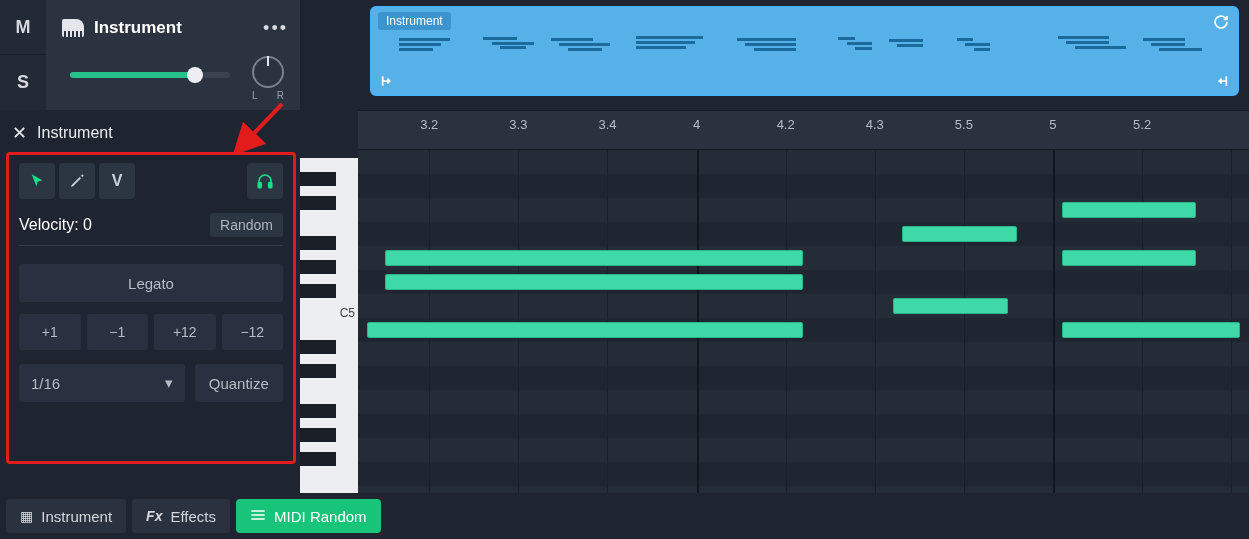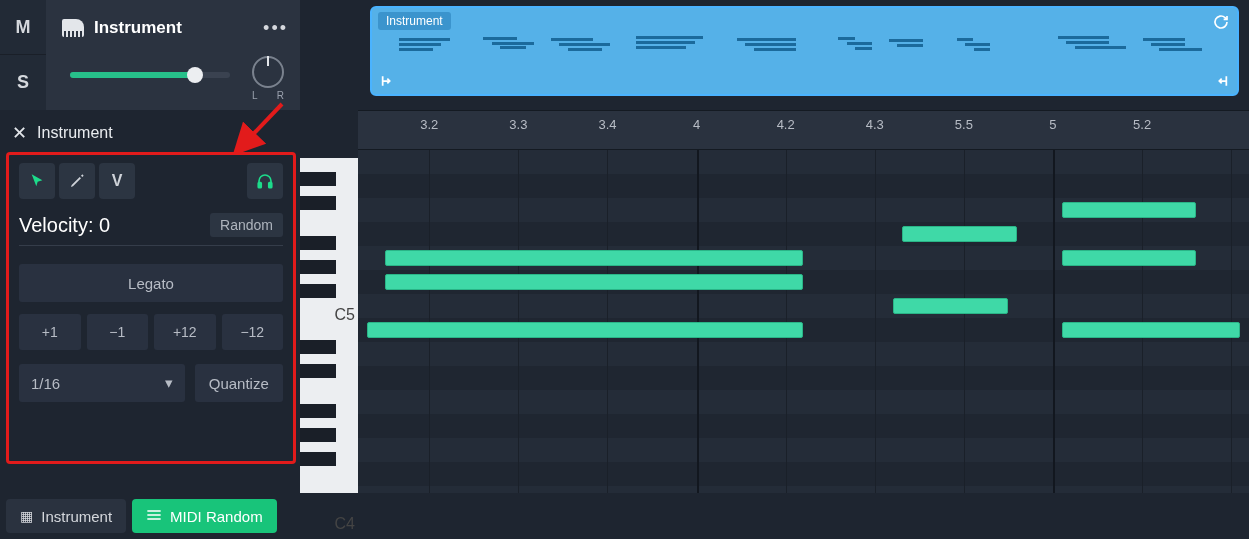--- a/index.html
+++ b/index.html
@@ -42,34 +42,34 @@
   .arrow { position:absolute; left:230px; top:100px; width:60px; height:60px; pointer-events:none; }
 
   
   .tools-panel { position:absolute; left:6px; top:152px; width:290px; height:312px; border:3px solid #e21b1b; border-radius:4px; padding:8px 10px; background:#1e2530; }
   .tool-row1 { display:flex; align-items:center; justify-content:space-between; }
   .tool-btns { display:flex; gap:4px; }
   .tool-btn { width:36px; height:36px; background:#2c3542; border-radius:4px; display:flex; align-items:center; justify-content:center; cursor:pointer; color:#cfd3d9; }
   .tool-btn.active { color:#1ddc8b; }
   .headphone-btn { width:36px; height:36px; background:#2c3542; border-radius:4px; display:flex; align-items:center; justify-content:center; color:#1ddc8b; cursor:pointer; }
   .vel-row { display:flex; justify-content:space-between; align-items:center; margin-top:14px; }
-  .vel-label { font-size:20px; color:#fff; }
+  .vel-label { font-size:16px; color:#fff; }
   .random-btn { background:#2c3542; padding:4px 10px; border-radius:3px; font-size:14px; color:#aeb4bd; cursor:pointer;text-align:right; }
   .divider { height:1px; background:#353d4a; margin:8px 0 18px; }
   .row-buttons { display:flex; gap:6px; margin-bottom:12px; }
   .wide-btn { flex:1; background:#293140; height:38px; display:flex; align-items:center; justify-content:center; font-size:15px; color:#b7bcc5; border-radius:3px; cursor:pointer; }
   .small-btn { flex:1; background:#293140; height:36px; display:flex; align-items:center; justify-content:center; font-size:14px; color:#b7bcc5; border-radius:3px; cursor:pointer; }
   .quant-row { display:flex; gap:10px; margin-top:14px; }
   .quant-select { flex:1.6; background:#293140; height:38px; display:flex; align-items:center; justify-content:space-between; padding:0 12px; font-size:15px; color:#b7bcc5; border-radius:3px; cursor:pointer; }
 
   
   .piano-col { position:absolute; left:300px; top:150px; width:58px; bottom:46px; background:#eceef1; }
   .octave { position:relative; height:168px; }
   .bkey { position:absolute; left:0; width:36px; height:14px; background:#1a1f28; }
-  .oct-label { position:absolute; right:3px; font-size:16px; color:#444; }
+  .oct-label { position:absolute; right:3px; font-size:12px; color:#444; }
   .piano-top-gap { height:8px; background:#1e2530; }
 
   
   .ruler { position:absolute; left:358px; right:0; top:110px; height:40px; background:#2a323f; border-top:1px solid #141a22; border-bottom:1px solid #141a22; }
   .ruler-tick { position:absolute; top:6px; font-size:13px; color:#b7bcc5; transform:translateX(-50%); }
 
   
   .editor { position:absolute; left:358px; right:0; top:150px; bottom:46px; background:#232a36; overflow:hidden; }
   .row-bg { position:absolute; left:0; right:0; height:24px; }
   .row-dark { background:#1f2631; }
@@ -298,20 +298,24 @@
     <div class="note" style="left: 79%; width: 15%; top: 52px;"></div>
     <div class="note" style="left: 79%; width: 15%; top: 100px;"></div>
     <div class="note" style="left: 79%; width: 20%; top: 172px;"></div>
   </div>
 
 <div class="bottom-tabs">
   <div class="btab">
     <span class="ico">▦</span>
     <span>Instrument</span>
   </div>
+  <div class="btab">
+    <span class="ico fx-i">Fx</span>
+    <span>Effects</span>
+  </div>
   <div class="btab active">
     <span class="ico">
       <svg width="16" height="14" viewBox="0 0 24 20" fill="none" stroke="#fff" stroke-width="2.5">
           <path d="M2 10h20M2 4h20M2 16h20"></path>
         </svg>
     </span>
     <span>MIDI Random</span>
   </div>
 </div>
 

